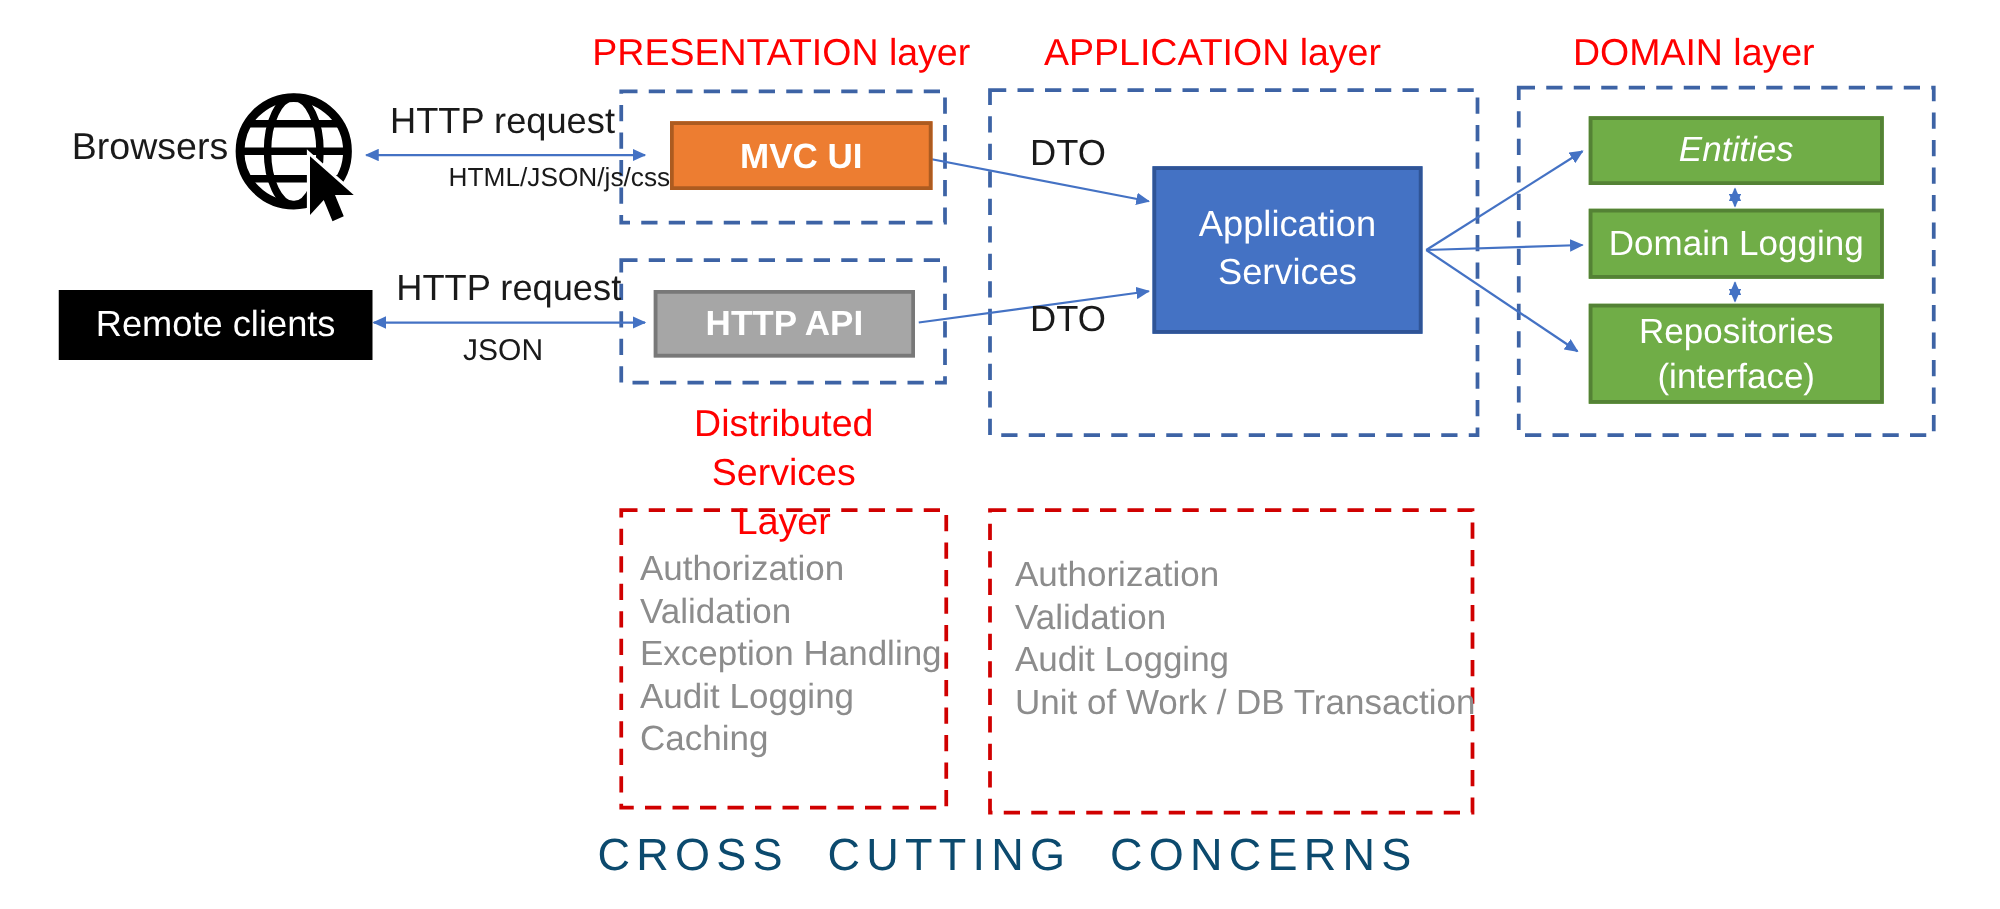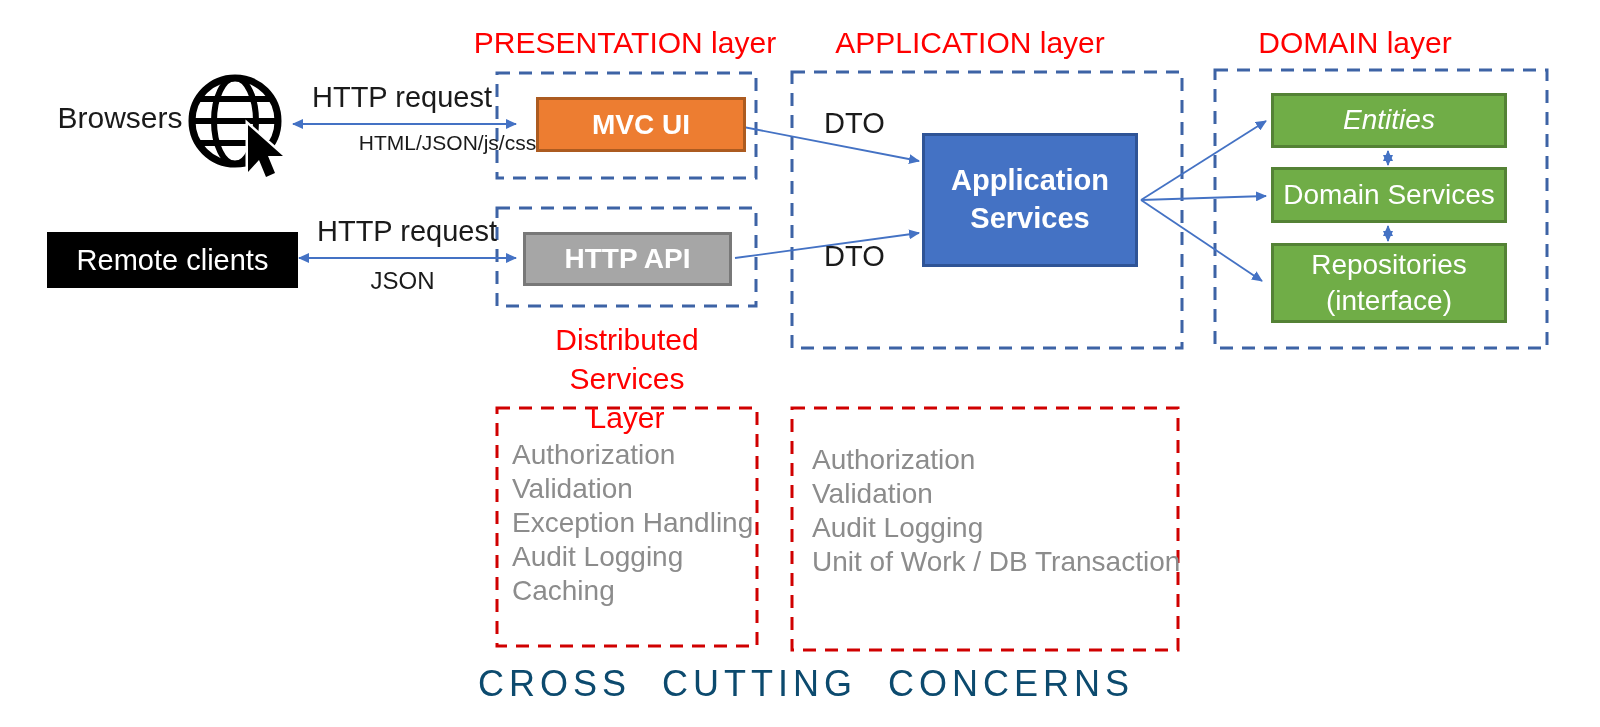--- a/index.html
+++ b/index.html
@@ -6,21 +6,21 @@
   #canvas{position:relative;width:1600px;height:727px;background:#ffffff;overflow:hidden;
           font-family:"Liberation Sans",sans-serif;border-radius:25px;}
   .abs{position:absolute;}
   .layer-title{color:#FF0000;font-size:30px;text-align:center;white-space:nowrap;}
   .plain-label{color:#1a1a1a;font-size:29px;white-space:nowrap;}
   .small-label{color:#1a1a1a;font-size:21px;white-space:nowrap;}
   .solid-box{display:flex;align-items:center;justify-content:center;text-align:center;
              color:#ffffff;box-sizing:border-box;}
   .mvc{background:#ED7D31;border:3px solid #AC5B20;font-size:28px;font-weight:bold;}
   .api{background:#A6A6A6;border:3px solid #787878;font-size:28px;font-weight:bold;}
-  .appsvc{background:#4472C4;border:3px solid #2F5496;font-size:29px;font-weight:bold;line-height:1.3;}
+  .appsvc{background:#4472C4;border:3px solid #2F5496;font-size:29px;font-weight:normal;line-height:1.3;}
   .green{background:#70AD47;border:3px solid #548235;font-size:28px;line-height:1.3;}
   .black-box{background:#000000;display:flex;align-items:center;justify-content:center;
              color:#ffffff;font-size:29px;}
   .concern{color:#8C8C8C;font-size:28px;white-space:nowrap;height:34px;line-height:34px;}
   .distributed{color:#FF0000;font-size:30px;text-align:center;line-height:39px;}
   .crosscut{color:#0c4a6e;font-size:36px;text-align:center;
             letter-spacing:5px;word-spacing:16px;white-space:nowrap;}
   svg{display:block;}
 </style>
 </head>
@@ -96,21 +96,21 @@
   <div class="abs plain-label" style="left:824px;top:240px;">DTO</div>
 
   <div class="abs solid-box appsvc" style="left:922px;top:133px;width:216px;height:134px;padding:0 18px;">
     <span>Application Services</span>
   </div>
 
   <div class="abs solid-box green" style="left:1271px;top:93px;width:236px;height:55px;font-style:italic;">
     <span>Entities</span>
   </div>
   <div class="abs solid-box green" style="left:1271px;top:167px;width:236px;height:56px;">
-    <span>Domain Services</span>
+    <span>Domain Logging</span>
   </div>
   <div class="abs solid-box green" style="left:1271px;top:243px;width:236px;height:80px;padding:0 30px;">
     <span>Repositories (interface)</span>
   </div>
 
   <div class="abs" style="left:512px;top:438px;">
     <div class="concern">Authorization</div>
     <div class="concern">Validation</div>
     <div class="concern">Exception Handling</div>
     <div class="concern">Audit Logging</div>

